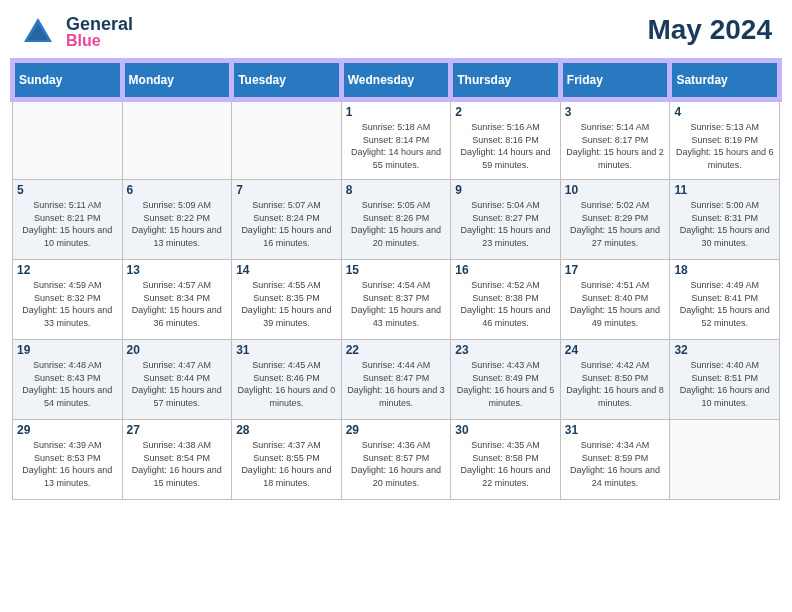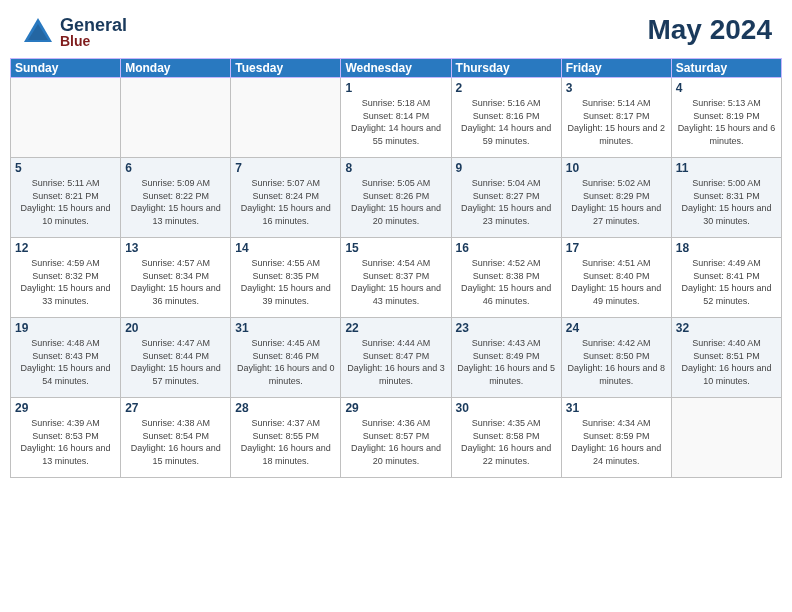--- a/index.html
+++ b/index.html
@@ -11,35 +11,36 @@
     }
     .header {
       display: flex;
       justify-content: space-between;
       align-items: flex-start;
       padding: 14px 20px 8px 20px;
     }
     .logo {
       display: flex;
       align-items: center;
+      gap: 6px;
     }
     .logo-text {
       display: flex;
       flex-direction: column;
       line-height: 1;
     }
     .logo-general {
       font-size: 18px;
       font-weight: bold;
       color: #1a3a5c;
     }
     .logo-blue {
-      font-size: 14px;
-      font-weight: bold;
-      color: #7f1d1d;
+      font-size: 16px;
+      font-weight: bold;
+      color: #ec4899;
     }
     .logo-icon {
       width: 36px;
       height: 36px;
       margin-right: 4px;
     }
     .title-block {
       text-align: right;
     }
     .month-title {
@@ -56,23 +57,23 @@
       border-collapse: collapse;
       padding: 0 10px;
       margin: 0 10px;
       width: calc(100% - 20px);
     }
     .calendar th {
       background-color: #2979c0;
       color: #fff;
       font-size: 12px;
       font-weight: bold;
-      padding: 2px 4px;
+      padding: 10px 4px;
       text-align: left;
-      border: 1px solid #c4b5fd;
+      border: 5px solid #c4b5fd;
     }
     .calendar td {
       vertical-align: top;
       border: 1px solid #c0c0c0;
       padding: 3px 4px;
       font-size: 9.5px;
       color: #333;
       min-height: 80px;
       height: 80px;
       width: 14.28%;

